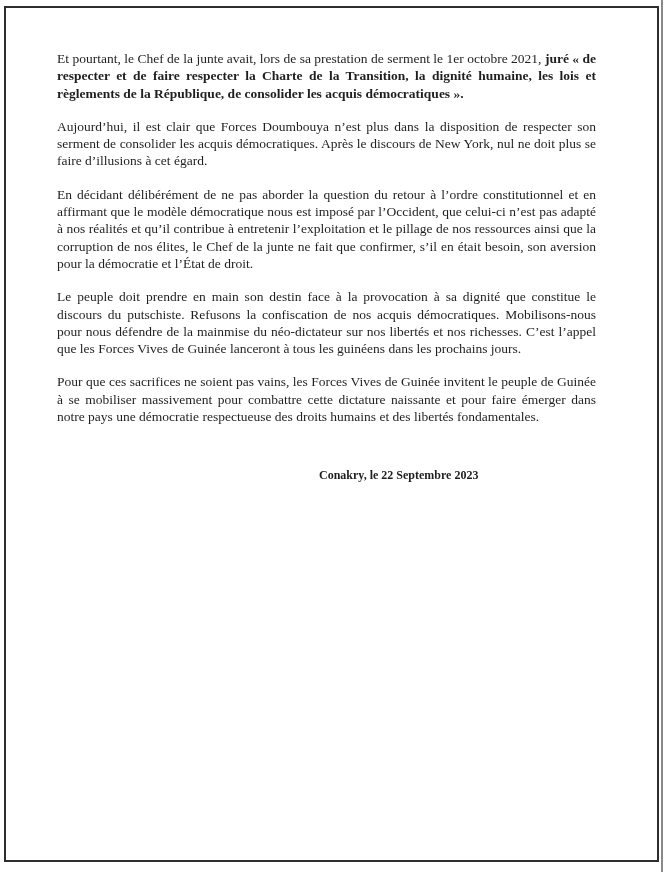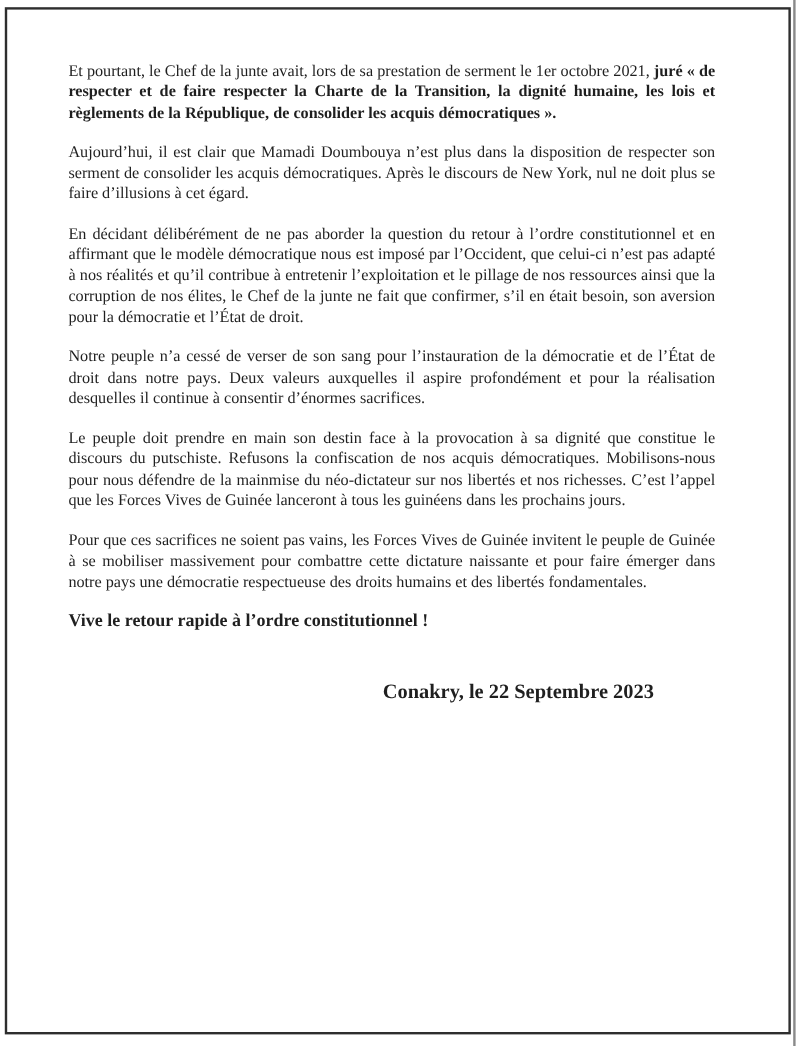--- a/index.html
+++ b/index.html
@@ -58,49 +58,47 @@
   .slogan-first {
     margin-top: 16px;
   }
   .signature-block {
     margin-top: 41px;
     margin-left: 262px;
     text-align: left;
   }
   .signature-line {
     font-weight: bold;
-    font-size: 17px;
+    font-size: 12px;
     line-height: 18px;
     margin: 0 0 15px 0;
   }
   .signature-date {
     margin-left: 5px;
   }
 </style>
 </head>
 <body>
 
 <div class="page-frame"></div>
 <div class="scan-edge-right"></div>
 
 <div class="content">
 
   <p><span>Et pourtant, le Chef de la junte avait, lors de sa prestation de serment le 1er octobre 2021, </span><span class="bold-inline">juré « de respecter et de faire respecter la Charte de la Transition, la dignité humaine, les lois et règlements de la République, de consolider les acquis démocratiques ».</span></p>
 
-  <p>Aujourd’hui, il est clair que Mamadi Doumbouya n’est plus dans la disposition de respecter son serment de consolider les acquis démocratiques. Après le discours de New York, nul ne doit plus se faire d’illusions à cet égard.</p>
+  <p>Aujourd’hui, il est clair que Forces Doumbouya n’est plus dans la disposition de respecter son serment de consolider les acquis démocratiques. Après le discours de New York, nul ne doit plus se faire d’illusions à cet égard.</p>
 
   <p>En décidant délibérément de ne pas aborder la question du retour à l’ordre constitutionnel et en affirmant que le modèle démocratique nous est imposé par l’Occident, que celui-ci n’est pas adapté à nos réalités et qu’il contribue à entretenir l’exploitation et le pillage de nos ressources ainsi que la corruption de nos élites, le Chef de la junte ne fait que confirmer, s’il en était besoin, son aversion pour la démocratie et l’État de droit.</p>
 
 
-  <p>Notre peuple n’a cessé de verser de son sang pour l’instauration de la démocratie et de l’État de droit dans notre pays. Deux valeurs auxquelles il aspire profondément et pour la réalisation desquelles il continue à consentir d’énormes sacrifices.</p>
 
   <p>Le peuple doit prendre en main son destin face à la provocation à sa dignité que constitue le discours du putschiste.  Refusons la confiscation de nos acquis démocratiques. Mobilisons-nous pour nous défendre de la mainmise du néo-dictateur sur nos libertés et nos richesses. C’est l’appel que les Forces Vives de Guinée lanceront à tous les guinéens dans les prochains jours.</p>
 
   <p>Pour que ces sacrifices ne soient pas vains, les Forces Vives de Guinée invitent le peuple de Guinée à se mobiliser massivement pour combattre cette dictature naissante et pour faire émerger dans notre pays une démocratie respectueuse des droits humains et des libertés fondamentales.</p>
 
-  <p class="slogan slogan-first">Vive le retour rapide à l’ordre constitutionnel !</p>
 
 
   <div class="signature-block">
     <p class="signature-line signature-date">Conakry, le 22 Septembre 2023</p>
   </div>
 
 </div>
 
 </body></html>

